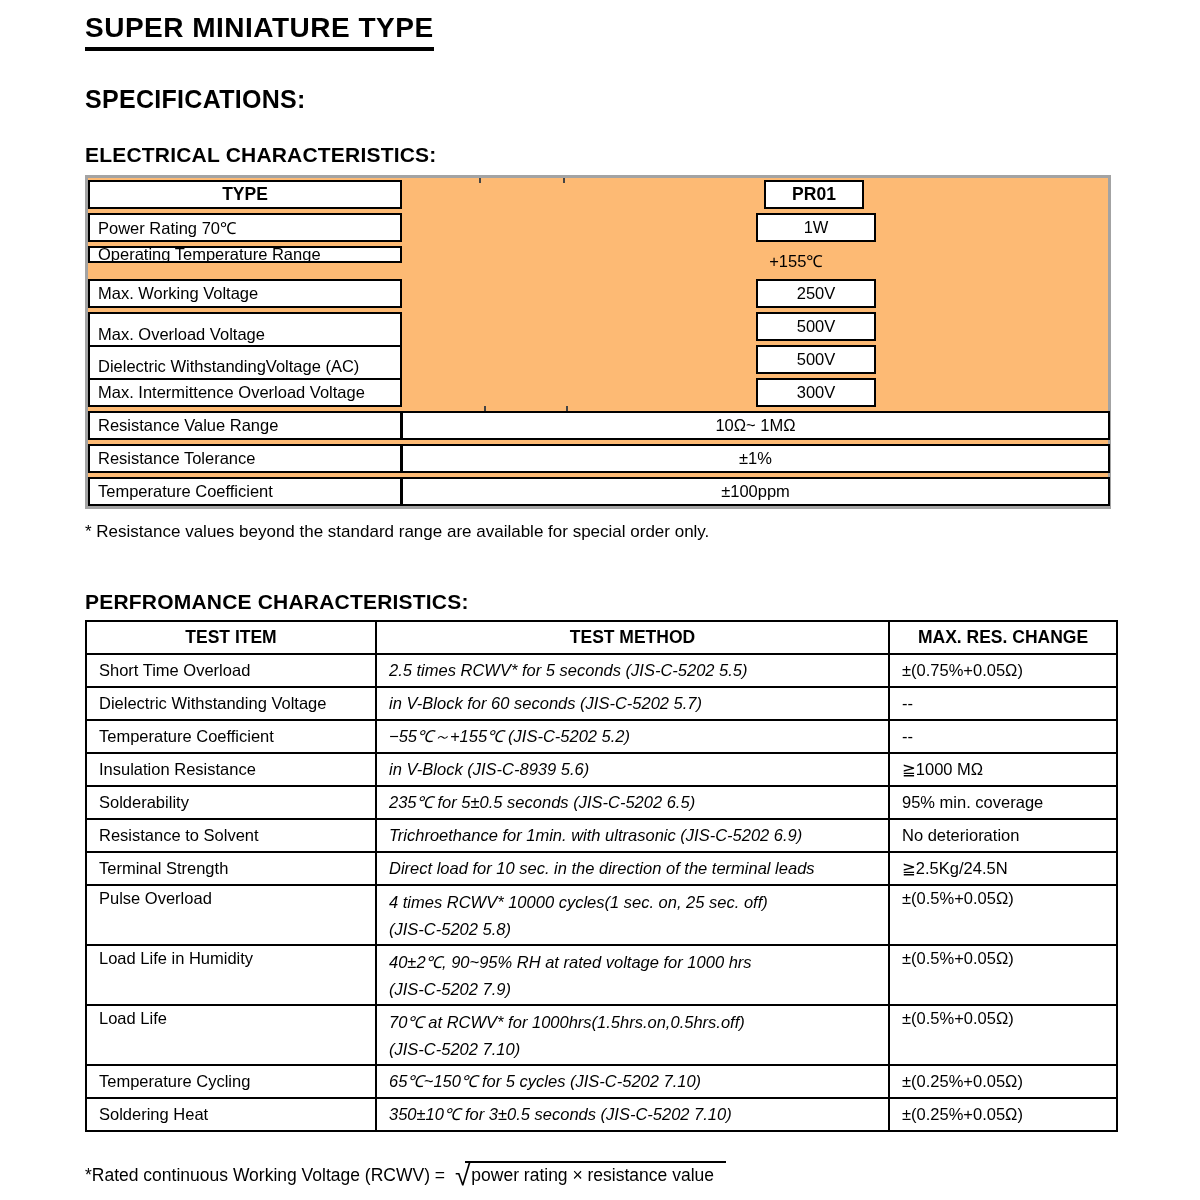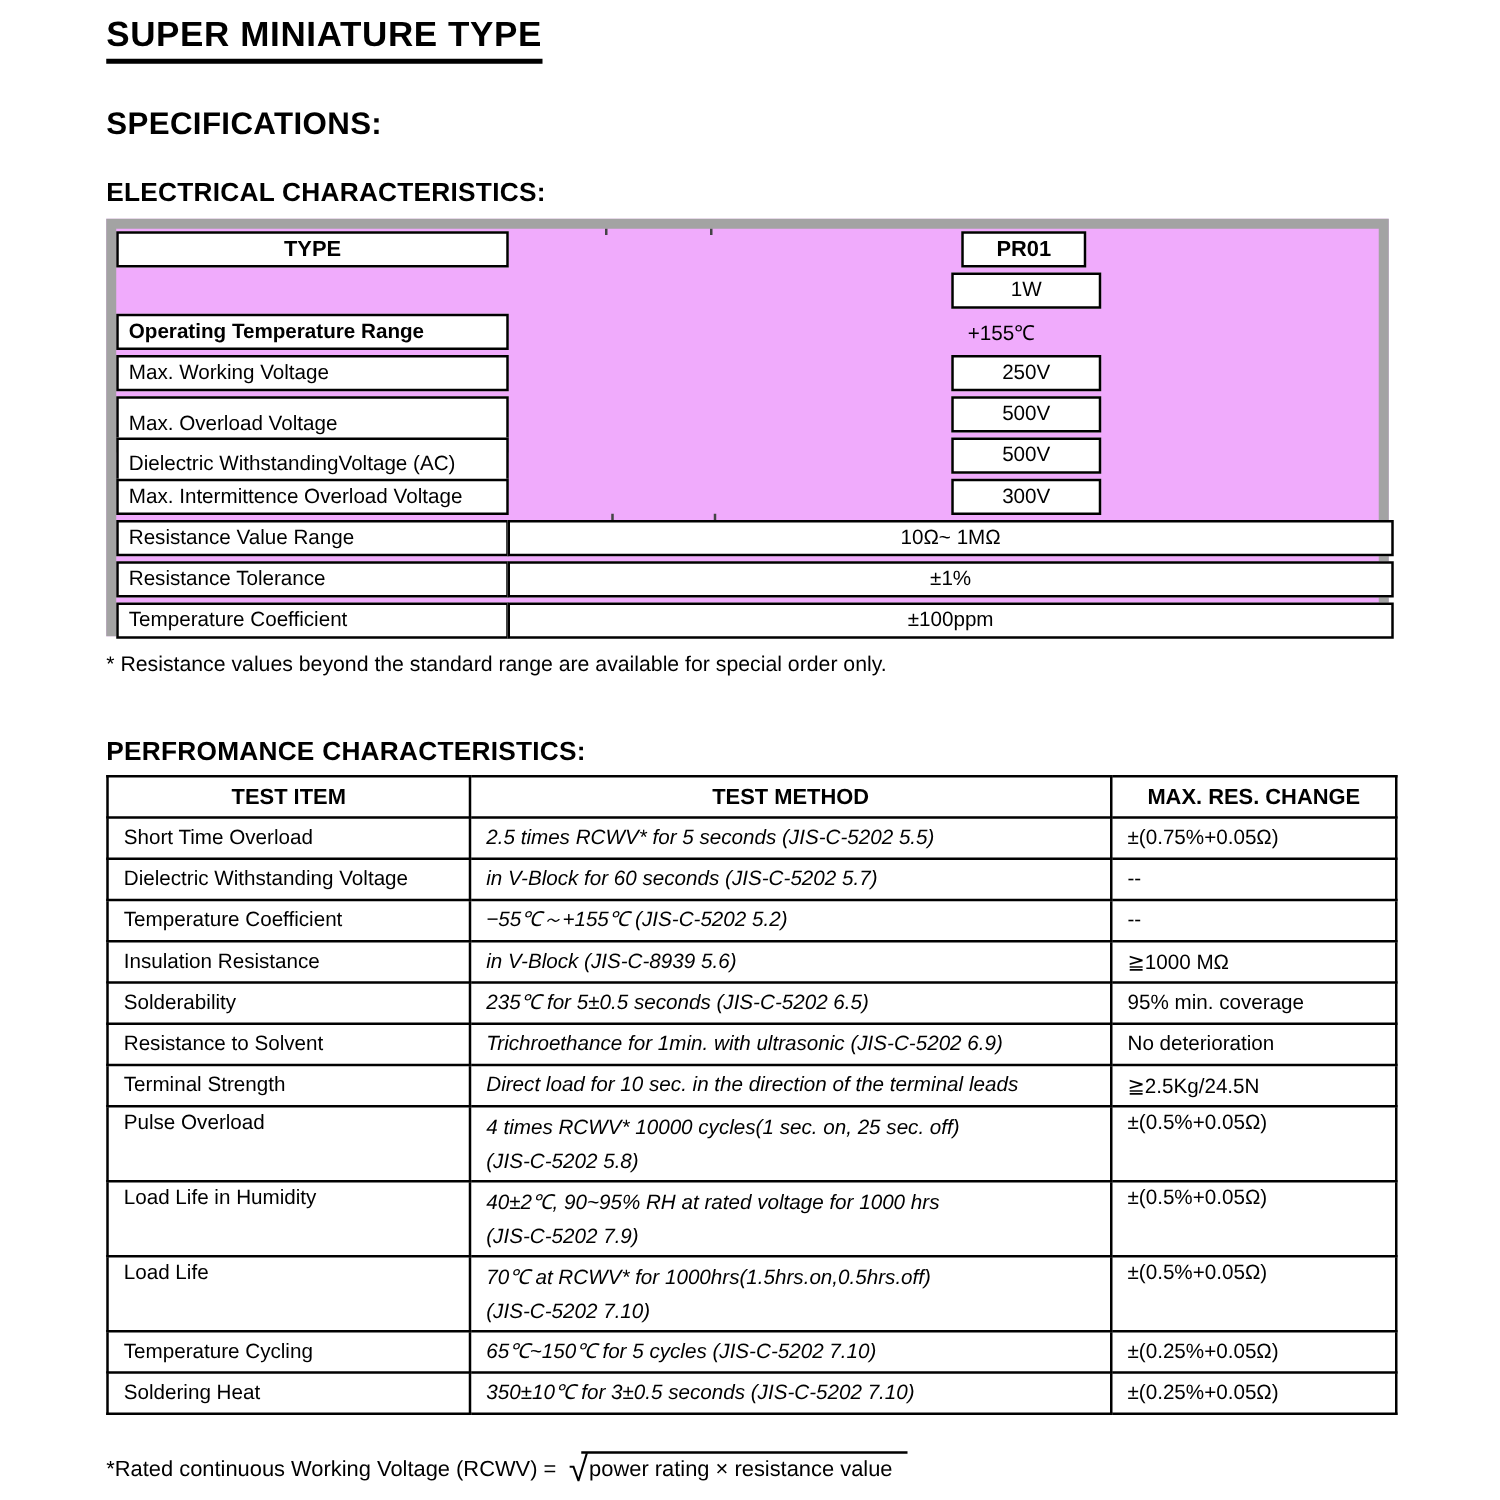--- a/index.html
+++ b/index.html
@@ -14,21 +14,21 @@
     border-bottom:4px solid #000;padding-bottom:3px;line-height:1.15;display:inline-block;
   }
   .h-spec{left:85px;top:85px;font-size:25px;font-weight:700;letter-spacing:.3px;}
   .h-sub{font-size:21px;font-weight:700;letter-spacing:.2px;}
   .h-elec{left:85px;top:143px;}
   .h-perf{left:85px;top:590px;}
   .note{left:85px;top:522px;font-size:17px;}
   
   .etable{
     left:85px;top:175px;width:1026px;height:334px;
-    border:8px solid #a3a3a3;box-sizing:border-box;background:#f0abfc;
+    border:3px solid #a3a3a3;box-sizing:border-box;background:#fdba74;
   }
   .ecell{
     position:absolute;box-sizing:border-box;border:2px solid #000;background:#fff;
     display:flex;align-items:center;font-size:16.5px;white-space:nowrap;overflow:hidden;
   }
   .elabel{justify-content:flex-start;padding-left:8px;}
   .evalue,.efull{justify-content:center;}
   .espan{
     position:absolute;box-sizing:border-box;display:flex;align-items:center;justify-content:center;
     font-size:16.5px;white-space:nowrap;
@@ -61,22 +61,23 @@
 <div class="abs h-spec">SPECIFICATIONS:</div>
 <div class="abs h-sub h-elec">ELECTRICAL CHARACTERISTICS:</div>
 
 <div class="abs etable">
   <div class="tick" style="left:391px;top:0px;"></div>
   <div class="tick" style="left:475px;top:0px;"></div>
   <div class="tick" style="left:396px;top:228px;"></div>
   <div class="tick" style="left:478px;top:228px;"></div>
 <div class="ecell elabel ehead" style="left: 0px; top: 2px; width: 314px; height: 29px;">TYPE</div>
     <div class="ecell evalue ehead" style="left: 676px; top: 2px; width: 100px; height: 29px;">PR01</div>
+    <div class="ecell elabel" style="left: 0px; top: 35px; width: 314px; height: 29px;">Power Rating 70℃</div>
     <div class="ecell evalue" style="left: 668px; top: 35px; width: 120px; height: 29px;">1W</div>
-    <div class="ecell elabel" style="left: 0px; top: 68px; width: 314px; height: 29px; font-weight: bold;">Operating Temperature Range</div>
+    <div class="ecell elabel" style="left: 0px; top: 68px; width: 314px; height: 17px;">Operating Temperature Range</div>
     <div class="espan" style="left: 314px; top: 68px; width: 708px; height: 29px; padding-left: 80px;">+155℃</div>
     <div class="ecell elabel" style="left: 0px; top: 101px; width: 314px; height: 29px;">Max. Working Voltage</div>
     <div class="ecell evalue" style="left: 668px; top: 101px; width: 120px; height: 29px;">250V</div>
     <div class="ecell elabel" style="left: 0px; top: 134px; width: 314px; height: 45px;">Max. Overload Voltage</div>
     <div class="ecell evalue" style="left: 668px; top: 134px; width: 120px; height: 29px;">500V</div>
     <div class="ecell elabel" style="left: 0px; top: 167px; width: 314px; height: 42px;">Dielectric WithstandingVoltage (AC)</div>
     <div class="ecell evalue" style="left: 668px; top: 167px; width: 120px; height: 29px;">500V</div>
     <div class="ecell elabel" style="left: 0px; top: 200px; width: 314px; height: 29px;">Max. Intermittence Overload Voltage</div>
     <div class="ecell evalue" style="left: 668px; top: 200px; width: 120px; height: 29px;">300V</div>
     <div class="ecell elabel" style="left: 0px; top: 233px; width: 314px; height: 29px;">Resistance Value Range</div>

